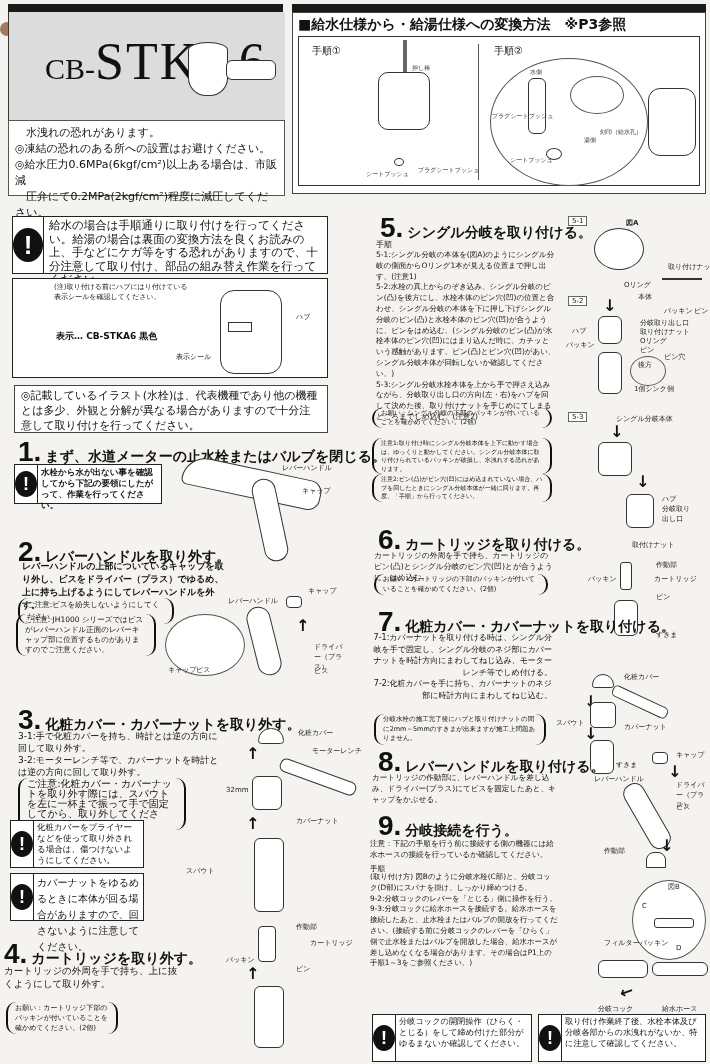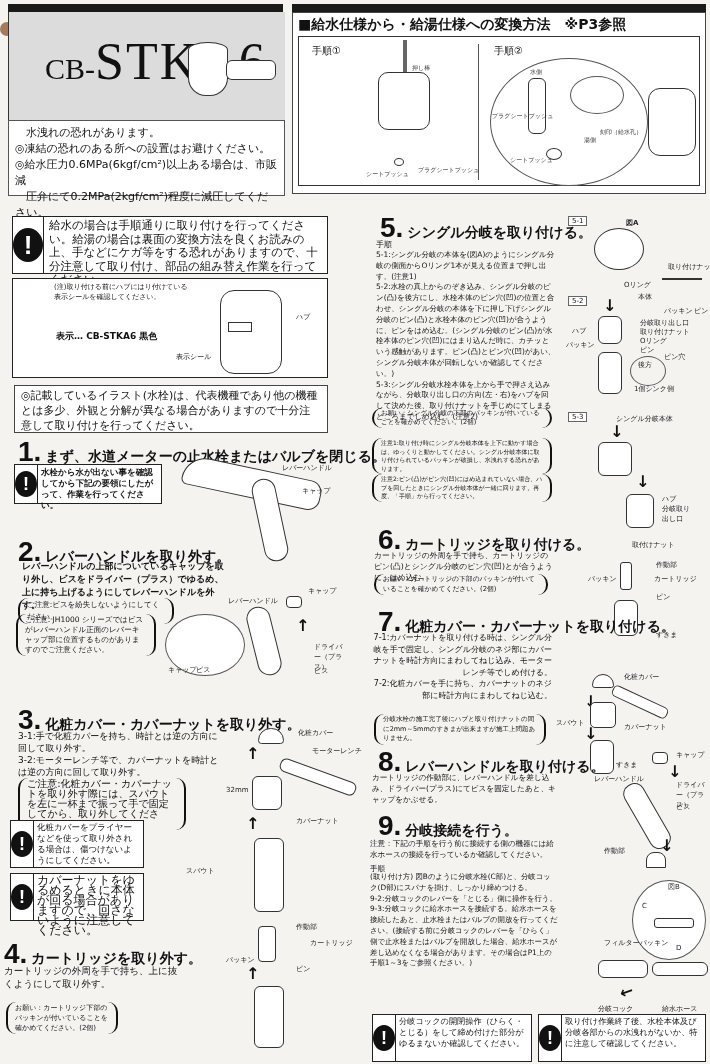--- a/index.html
+++ b/index.html
@@ -142,21 +142,21 @@
 <div class="abs alert-box" style="left:10px;top:820px;width:134px;height:48px;">
   <div class="alert-icon-cell" style="width:32px;">
       <div class="alert-icon" style="width:22px;height:26px;font-size:18px;">!</div>
     </div>
   <div class="alert-text" style="font-size:8.5px;line-height:11px;padding:1px 3px;">化粧カバーをプライヤーなどを使って取り外される場合は、傷つけないようにしてください。</div>
 </div>
 <div class="abs alert-box" style="left:10px;top:873px;width:134px;height:48px;">
   <div class="alert-icon-cell" style="width:32px;">
       <div class="alert-icon" style="width:22px;height:26px;font-size:18px;">!</div>
     </div>
-  <div class="alert-text" style="font-size:12px;line-height:10px;padding:1px 3px;">カバーナットをゆるめるときに本体が回る場合がありますので、回さないように注意してください。</div>
+  <div class="alert-text" style="font-size:10px;line-height:16px;padding:1px 3px;">カバーナットをゆるめるときに本体が回る場合がありますので、回さないように注意してください。</div>
 </div>
 <div class="abs shape" style="left:258px;top:728px;width:26px;height:16px;border-radius:14px 14px 4px 4px;"></div>
 <div class="abs arrow" style="left:246px;top:746px;">↑</div>
 <div class="abs shape" style="left:252px;top:776px;width:30px;height:34px;border-radius:6px;"></div>
 <div class="abs shape" style="left:278px;top:770px;width:80px;height:14px;border-radius:6px;transform:rotate(20deg);"></div>
 <div class="abs arrow" style="left:246px;top:816px;">↑</div>
 <div class="abs shape" style="left:254px;top:838px;width:30px;height:74px;border-radius:6px;"></div>
 <div class="abs label" style="left:298px;top:728px;">化粧カバー</div>
 <div class="abs label" style="left:312px;top:746px;">モーターレンチ</div>
 <div class="abs label" style="left:226px;top:786px;">32mm</div>

